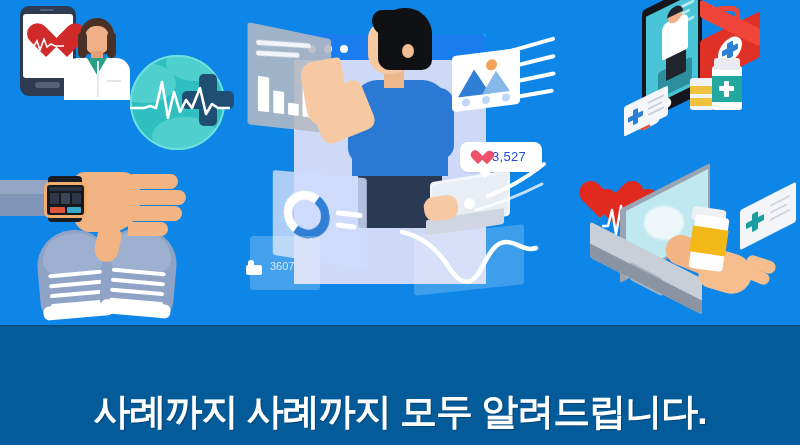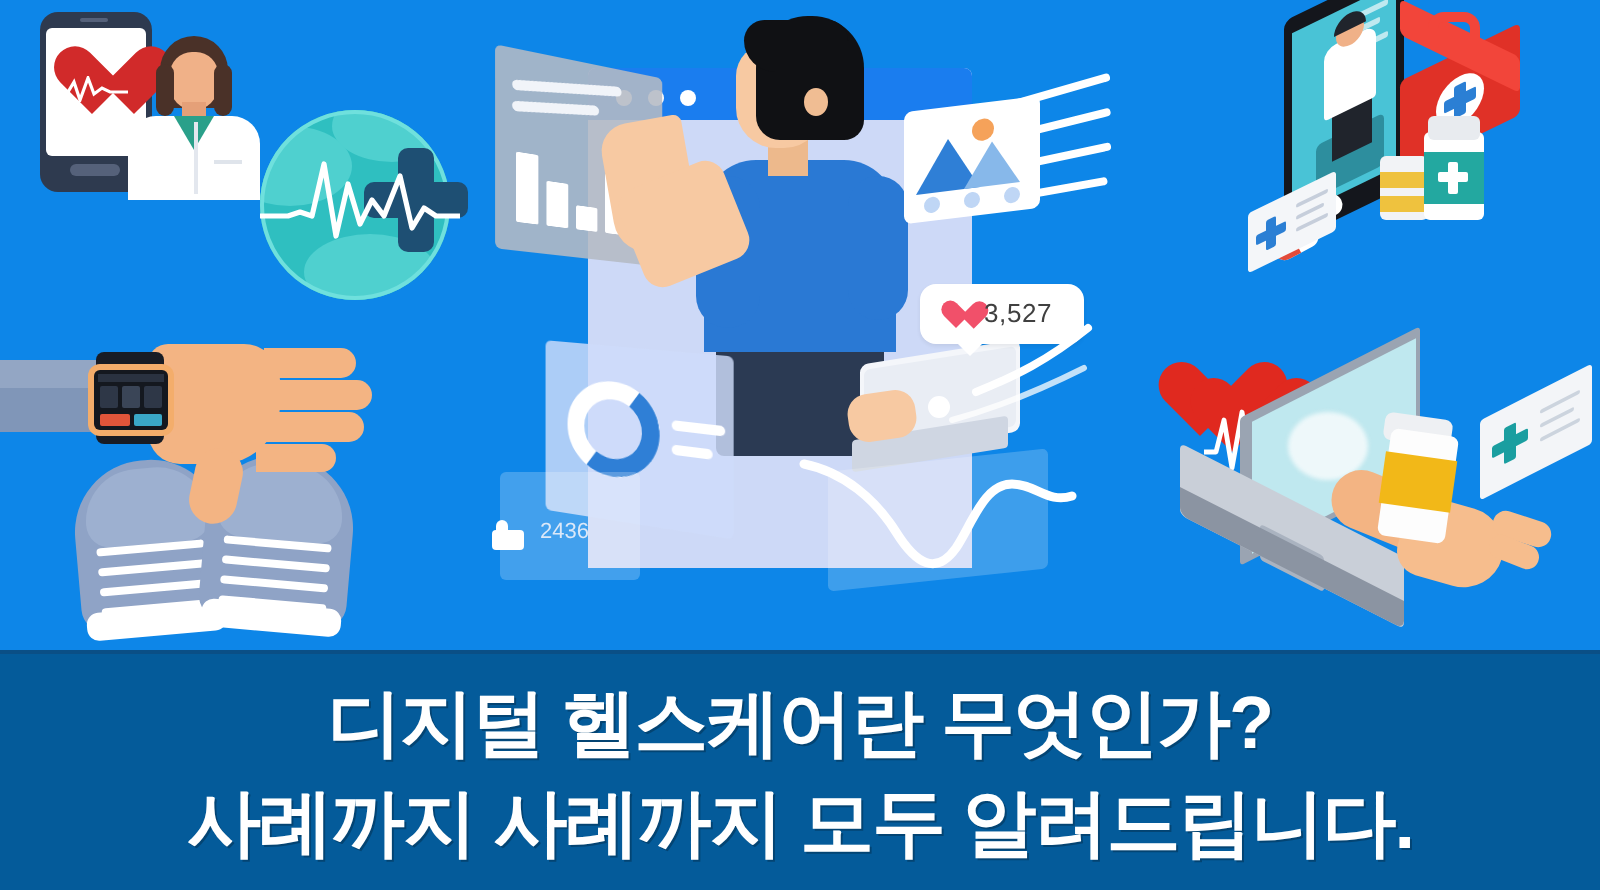--- a/index.html
+++ b/index.html
@@ -160,21 +160,21 @@
 
   .linefan{position:absolute;left:246px;top:34px;width:66px;height:70px;}
   .fanline{position:absolute;height:4px;background:#ffffff;border-radius:3px;}
 
   .likebub{position:absolute;left:208px;top:138px;width:82px;height:30px;background:#ffffff;border-radius:8px;box-shadow:0 1px 2px rgba(0,0,0,.07);}
   .likebub::after{content:"";position:absolute;left:18px;bottom:-6px;width:0;height:0;border-left:7px solid transparent;border-right:7px solid transparent;border-top:7px solid #ffffff;}
   .hrt{position:absolute;left:10px;top:9px;width:16px;height:14px;}
   .hrt::before,.hrt::after{content:"";position:absolute;top:0;width:8.5px;height:13px;background:#f1506a;border-radius:9px 9px 0 0;}
   .hrt::before{left:8px;transform:rotate(-45deg);transform-origin:0 100%;}
   .hrt::after{left:8px;transform:rotate(45deg);transform-origin:100% 100%;}
-  .likenum{position:absolute;left:32px;top:7px;font-size:13px;color:#404040;letter-spacing:.3px;}
+  .likenum{position:absolute;left:32px;top:7px;font-size:13px;color:#1d4ed8;letter-spacing:.3px;}
 
   .donutcard{left:18px;top:170px;width:96px;height:88px;background:rgba(206,220,250,.82);border-radius:3px;transform:skewY(7deg) perspective(260px) rotateY(-12deg);}
   .donut{position:absolute;left:12px;top:18px;width:48px;height:48px;border-radius:50%;border:9px solid #ffffff;box-sizing:border-box;}
   .donut-seg{position:absolute;left:12px;top:18px;width:48px;height:48px;border-radius:50%;border:9px solid transparent;border-right-color:#2f7fd6;border-bottom-color:#2f7fd6;box-sizing:border-box;transform:rotate(-10deg);}
   .dn-l{position:absolute;background:#ffffff;height:5px;border-radius:3px;}
 
   .hero-body{position:absolute;left:106px;top:4px;width:84px;height:200px;}
   .h-hair{position:absolute;left:20px;top:0px;width:54px;height:62px;background:#101114;border-radius:26px 26px 10px 12px;}
   .h-face{position:absolute;left:10px;top:14px;width:44px;height:52px;background:#f7c9a2;border-radius:16px 18px 20px 20px;}
   .h-hair-fr{position:absolute;left:14px;top:2px;width:52px;height:26px;background:#101114;border-radius:26px 26px 0 40px;}
@@ -445,30 +445,29 @@
     </div>
 
     <div class="panel" style="left:-2px;top:232px;width:70px;height:54px;background:rgba(255,255,255,.22);border-radius:3px;"></div>
     <div class="panel" style="left:162px;top:226px;width:110px;height:60px;background:rgba(255,255,255,.20);border-radius:3px;transform:skewY(-6deg);"></div>
 
     <div class="thumbrow">
       <div class="thumbicon">
         <div class="pad"></div>
           <div class="up"></div>
       </div>
-      <div class="thumbnum">2436</div>
+      <div class="thumbnum">3607</div>
     </div>
 
     <svg class="swoosh" viewBox="0 0 300 320">
       <path d="M150,228 C170,232 186,246 196,262 C206,278 216,284 226,270 C234,258 240,238 254,238 C266,238 272,248 284,244" fill="none" stroke="#ffffff" stroke-width="4.5" stroke-linecap="round"></path>
       <path d="M236,192 C256,184 272,176 292,160" fill="none" stroke="#ffffff" stroke-width="4" stroke-linecap="round"></path>
       <path d="M224,206 C246,200 266,192 290,180" fill="none" stroke="#ffffff" stroke-width="3" stroke-linecap="round" opacity=".75"></path>
     </svg>
 
   </div>
 
   <div class="banner">
     <div class="banner-top-edge"></div>
-    <div class="headline hl1">디지털 헬스케어란 무엇인가?</div>
     <div class="headline hl2">사례까지 사례까지 모두 알려드립니다.</div>
   </div>
 
 </div>
 
 </body></html>

